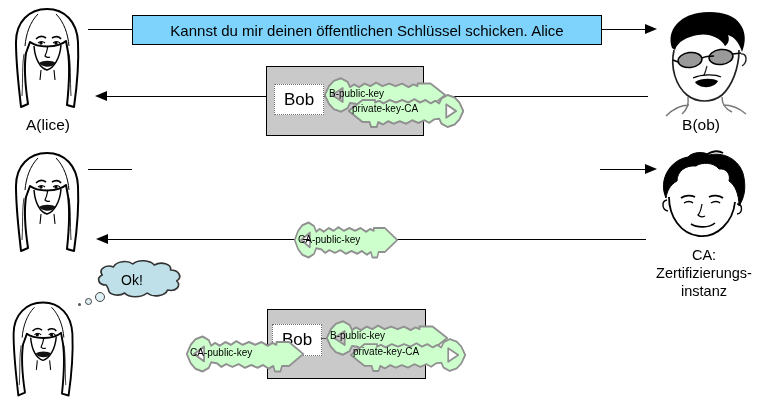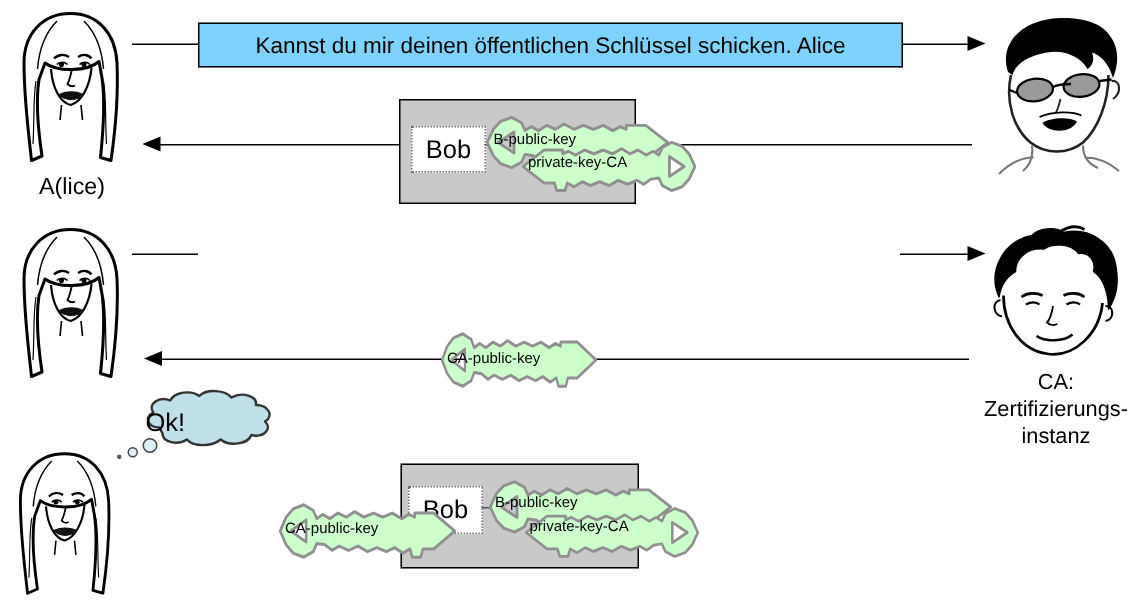--- a/index.html
+++ b/index.html
@@ -16,21 +16,21 @@
   .ca-label{position:absolute;text-align:center;font-size:14.5px;line-height:18px;z-index:2;}
   .cert{position:absolute;background:#c9c9c9;border:1.6px solid #000;z-index:2;}
   .owner{position:absolute;background:#ffffff;border:1px dotted #707070;z-index:3;
          display:flex;align-items:center;justify-content:center;font-size:17px;}
   .dash{position:absolute;height:0;border-top:1.5px solid #555;z-index:3;}
   .keysvg{position:absolute;z-index:4;}
   .keysvg.pk{z-index:5;}
   .keylabel{position:absolute;text-align:left;font-size:10px;white-space:nowrap;z-index:6;}
   .face{position:absolute;z-index:2;}
   .cloudsvg{position:absolute;z-index:2;}
-  .cloud-label{position:absolute;font-size:17px;z-index:3;}
+  .cloud-label{position:absolute;text-align:center;font-size:14px;z-index:3;}
   .dot{position:absolute;border-radius:50%;z-index:2;}
   .dot.outlined{background:#dff0f4;border:1.5px solid #444;}
   .dot.solid{background:#555;}
   svg .keyfill{fill:#ccffcc;stroke:#909090;stroke-width:2.2;stroke-linejoin:round;fill-rule:evenodd;}
   svg .keyfill.pink{fill:#ffc6b3;}
 </style>
 </head>
 <body>
 
 <div class="canvas">
@@ -83,20 +83,21 @@
   </svg>
 
   <svg class="face" style="left:8px;top:6px" width="78" height="104" viewBox="0 0 78 104">
       <use href="#sym-alice"></use>
     </svg>
   <div class="actor-label" style="left:10px;top:116px;width:76px">A(lice)</div>
 
   <svg class="face" style="left:654px;top:8px" width="104" height="110" viewBox="0 0 104 110">
       <use href="#sym-bob"></use>
     </svg>
+  <div class="actor-label" style="left:655px;top:116px;width:92px">B(ob)</div>
 
   <svg class="face" style="left:8px;top:150px" width="78" height="104" viewBox="0 0 78 104">
       <use href="#sym-alice"></use>
     </svg>
 
   <svg class="face" style="left:654px;top:150px" width="98" height="102" viewBox="0 0 98 102">
       <use href="#sym-ca"></use>
     </svg>
   <div class="ca-label" style="left:644px;top:246px;width:120px">
     <div>CA:</div>

